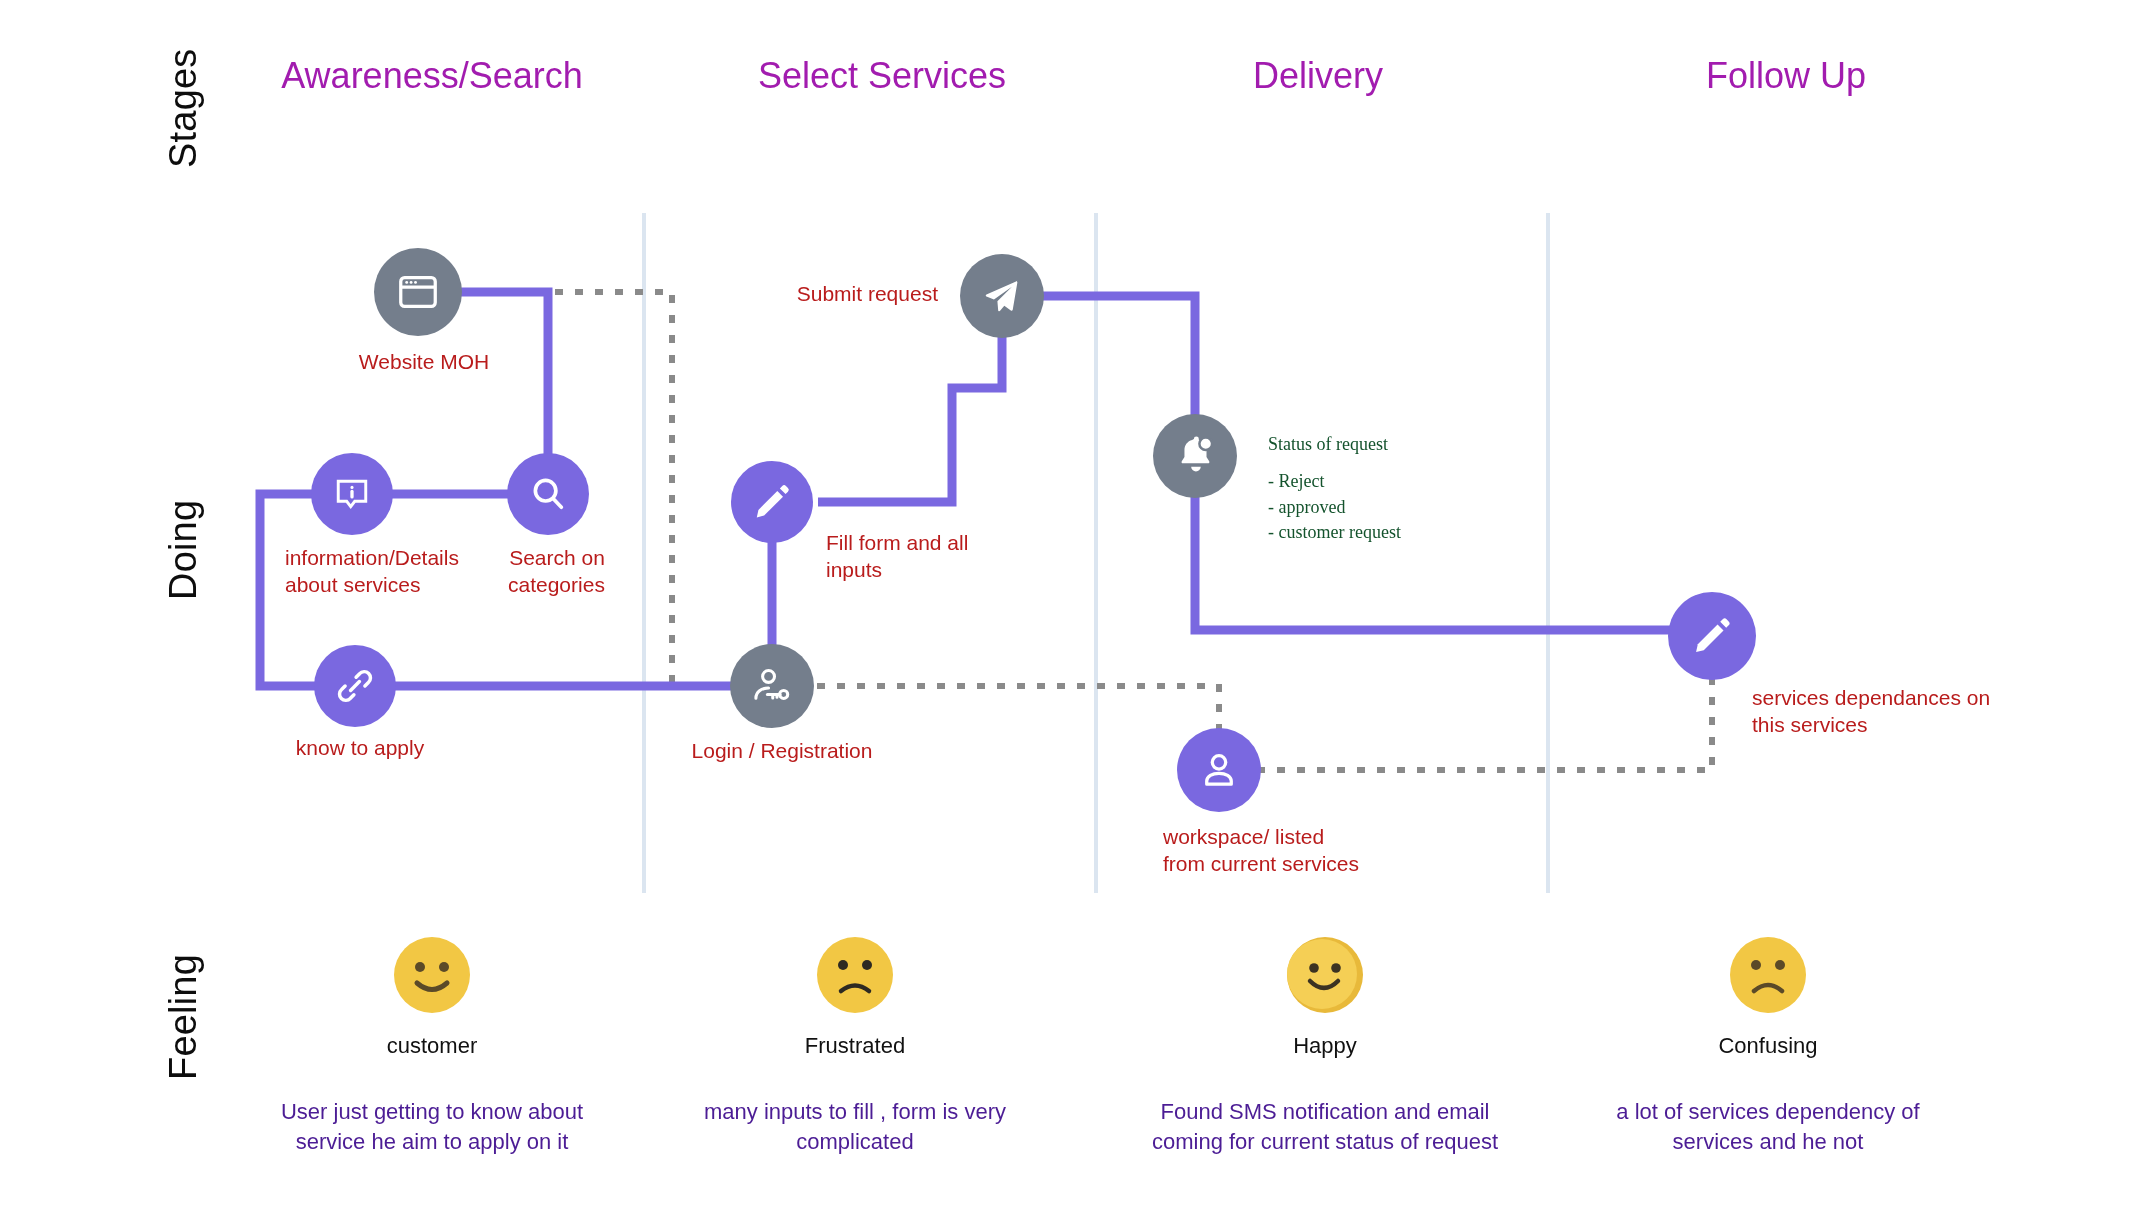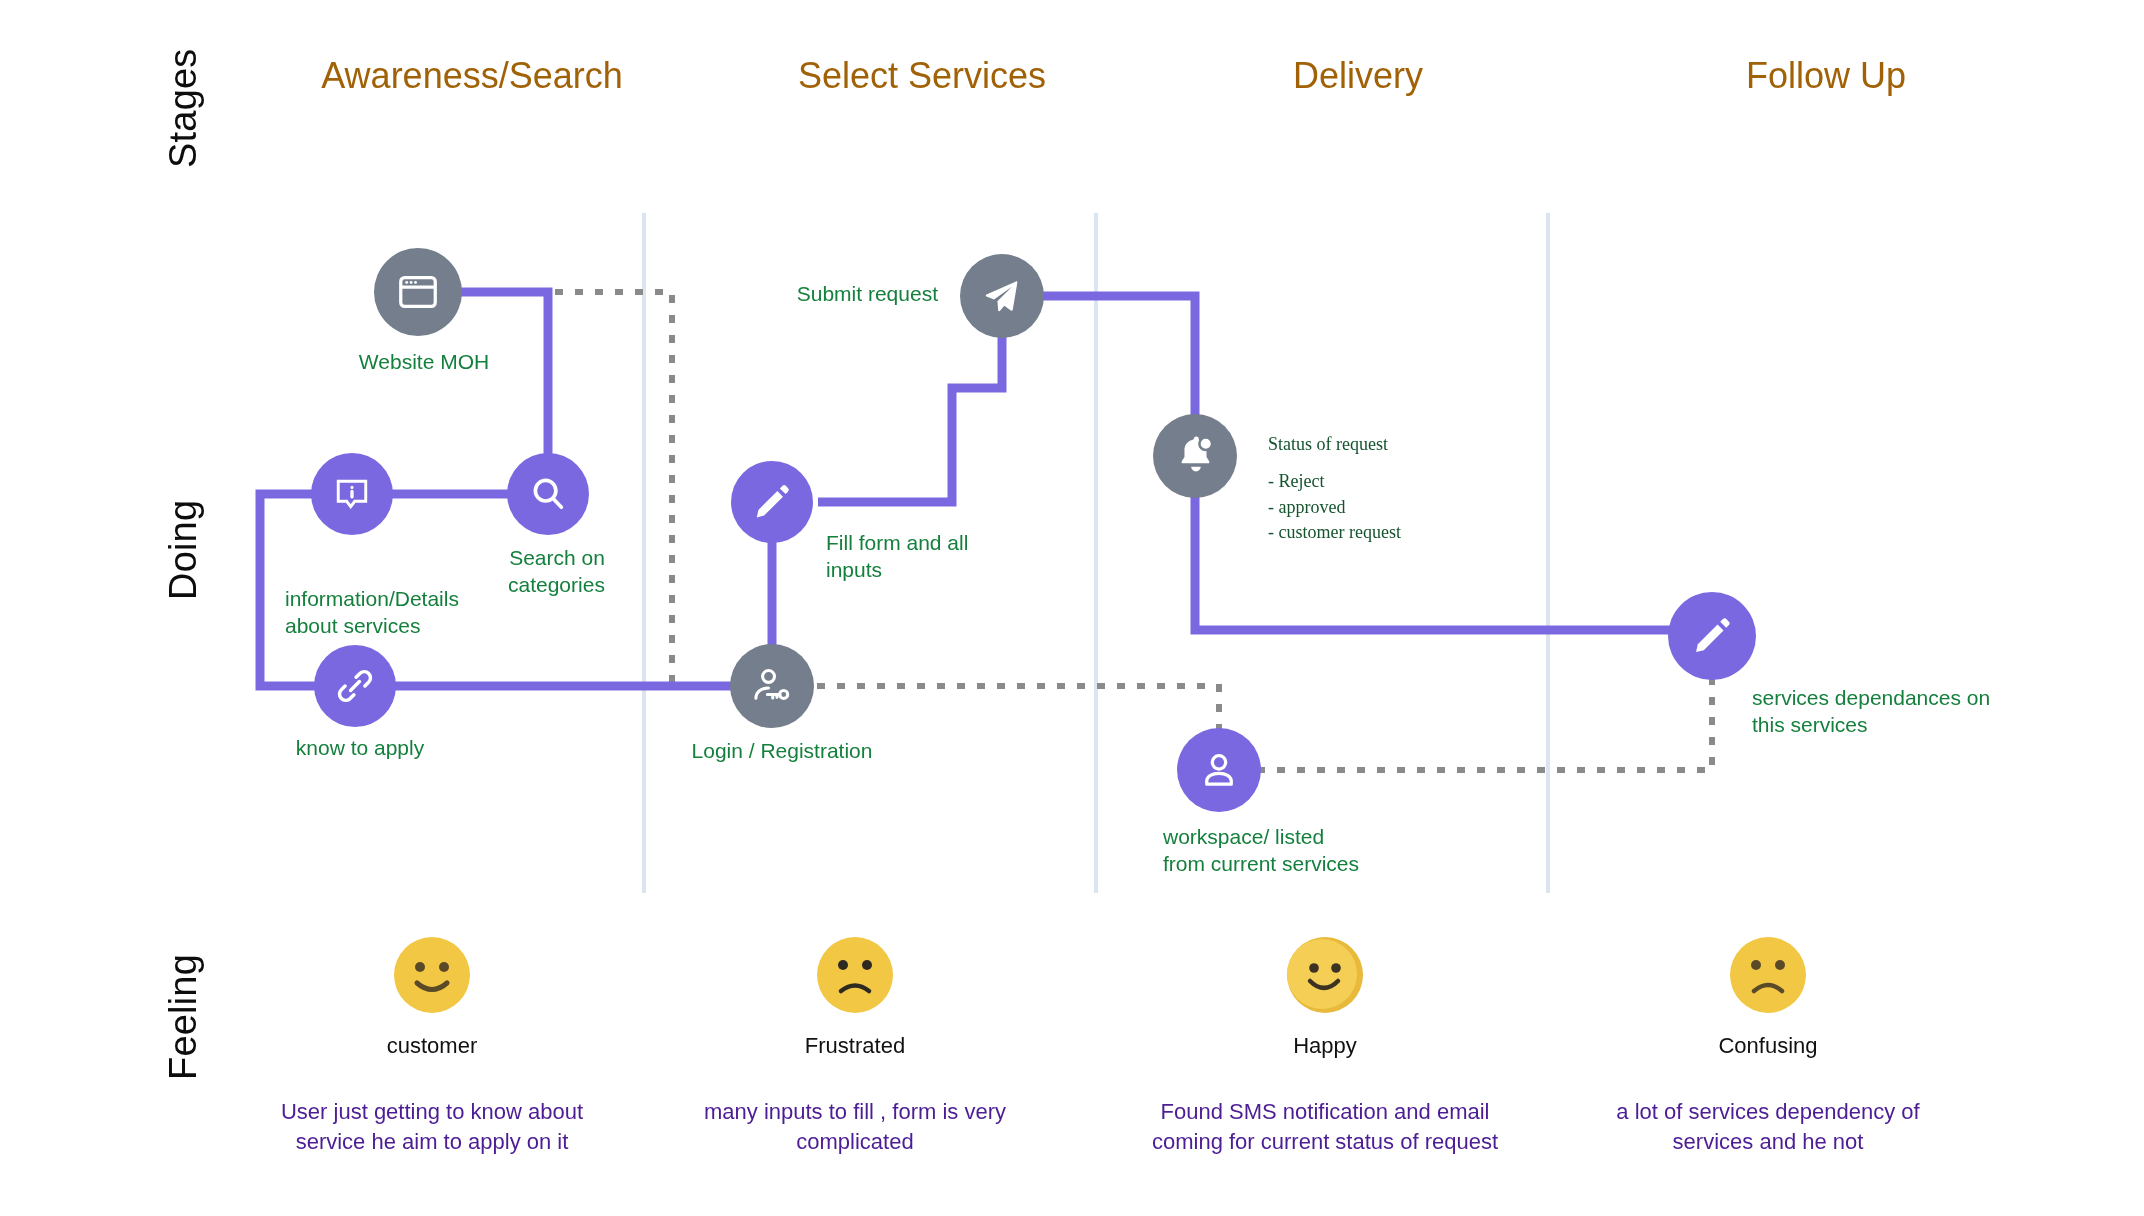--- a/index.html
+++ b/index.html
@@ -29,25 +29,24 @@
     transform-origin: 0 0;
     transform: rotate(-90deg);
     letter-spacing: 0.2px;
   }
 
   
   .stage-header {
     position: absolute;
     font-size: 36px;
     font-weight: 400;
-    color: #a16207;
+    color: #a21caf;
     white-space: nowrap;
     text-align: center;
     transform: translateX(-50%);
-    margin-left: 40px;
   }
 
   
   .node {
     position: absolute;
     border-radius: 50%;
     display: flex;
     align-items: center;
     justify-content: center;
     transform: translate(-50%, -50%);
@@ -55,21 +54,21 @@
   }
   .node.purple { background: #7a68e0; }
   .node.grey   { background: #747e8c; }
   .node svg { display: block; }
 
   
   .caption {
     position: absolute;
     font-size: 21px;
     line-height: 1.28;
-    color: #15803d;
+    color: #b91c1c;
     white-space: pre-line;
     z-index: 6;
   }
   .caption.center { transform: translateX(-50%); text-align: center; }
   .caption.left   { text-align: left; }
   .caption.right  { transform: translateX(-100%); text-align: right; }
 
   
   .annot {
     position: absolute;
@@ -158,21 +157,21 @@
 
   <div class="node purple" style="left:352px; top:494px; width:82px; height:82px;">
     <span>
       <svg width="44" height="44" viewBox="0 0 24 24" fill="none" stroke="#ffffff" stroke-width="1.6">
         <path d="M4.5 5h15v11h-6l-2.2 2.9L9.1 16H4.5z"></path>
         <circle cx="12" cy="8.4" r="0.85" fill="#ffffff" stroke="none"></circle>
         <line x1="12" y1="10.6" x2="12" y2="13.6" stroke-linecap="round" stroke-width="1.8"></line>
       </svg>
     </span>
   </div>
-  <div class="caption left" style="left:285px; top:545px;margin-top:41px;">information/Details
+  <div class="caption left" style="left:285px; top:545px;">information/Details
 about services</div>
 
   <div class="node purple" style="left:548px; top:494px; width:82px; height:82px;">
     <span>
       <svg width="44" height="44" viewBox="0 0 24 24" fill="none" stroke="#ffffff" stroke-width="2">
         <circle cx="10.7" cy="10.2" r="5.6"></circle>
         <line x1="14.9" y1="14.6" x2="19.3" y2="19.2" stroke-linecap="round"></line>
       </svg>
     </span>
   </div>

